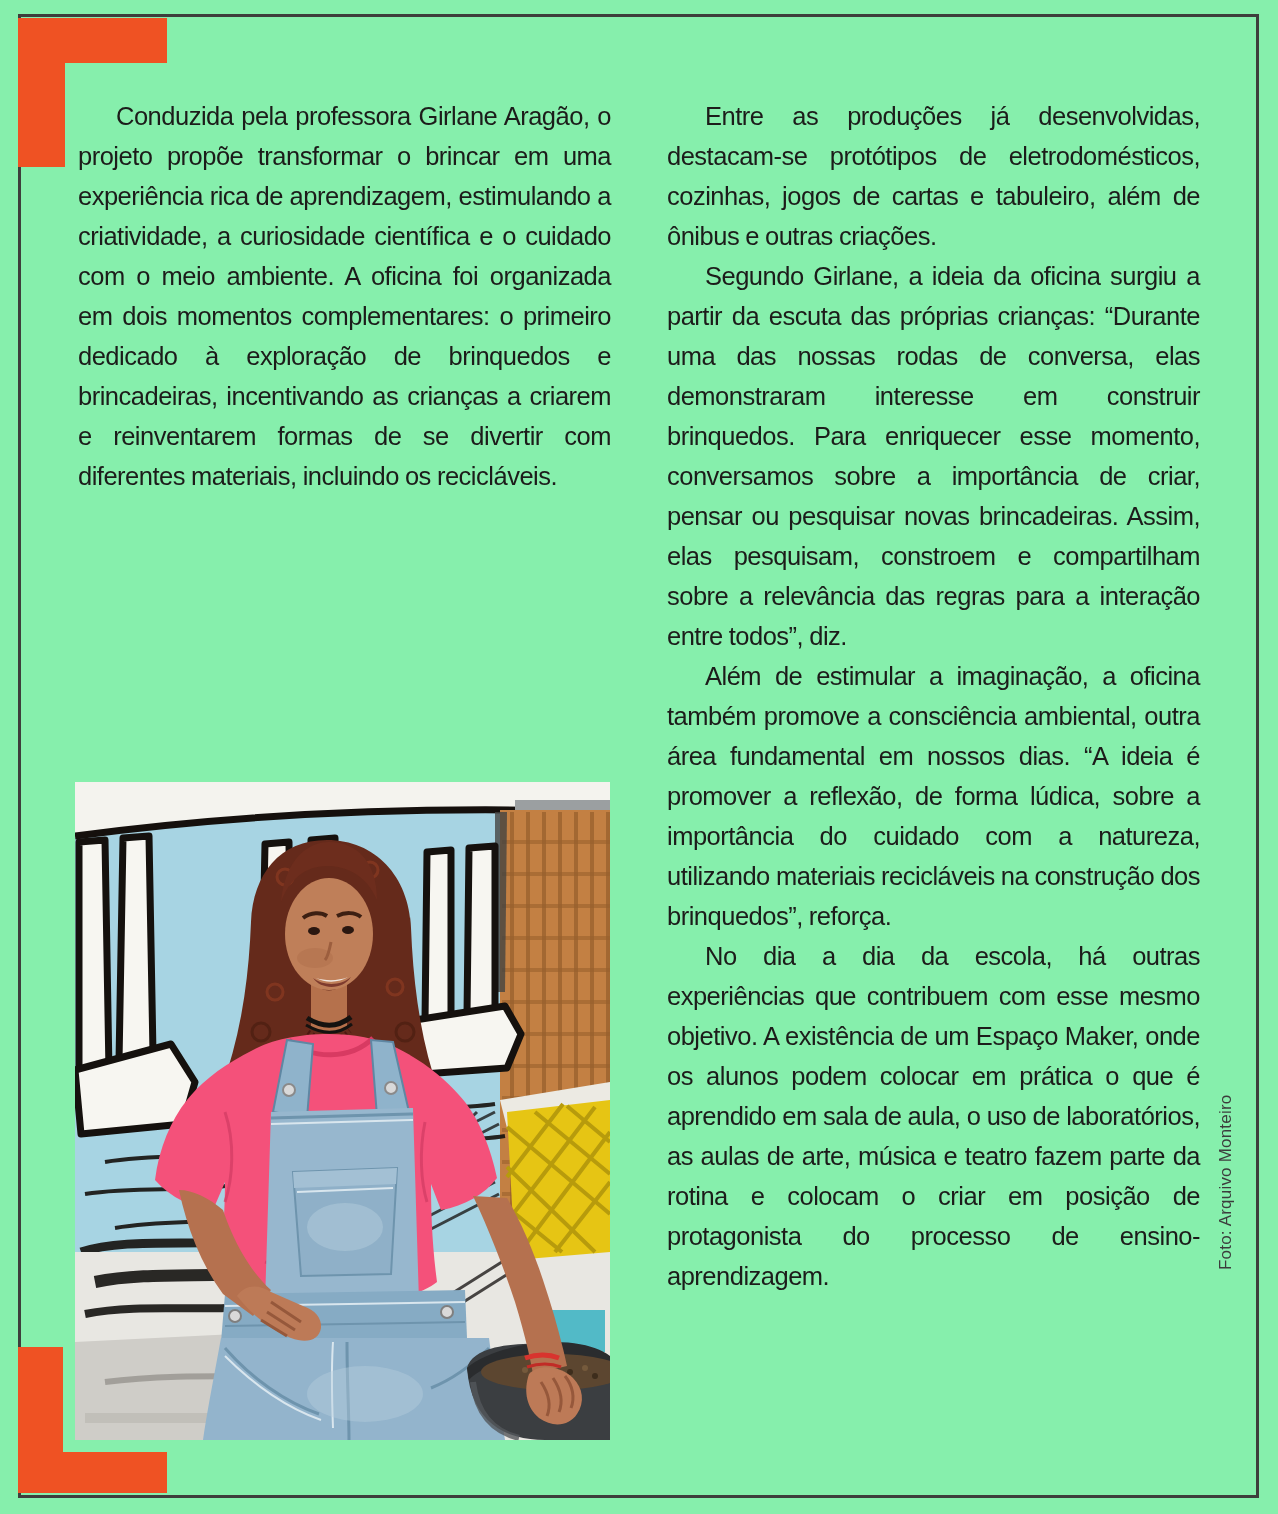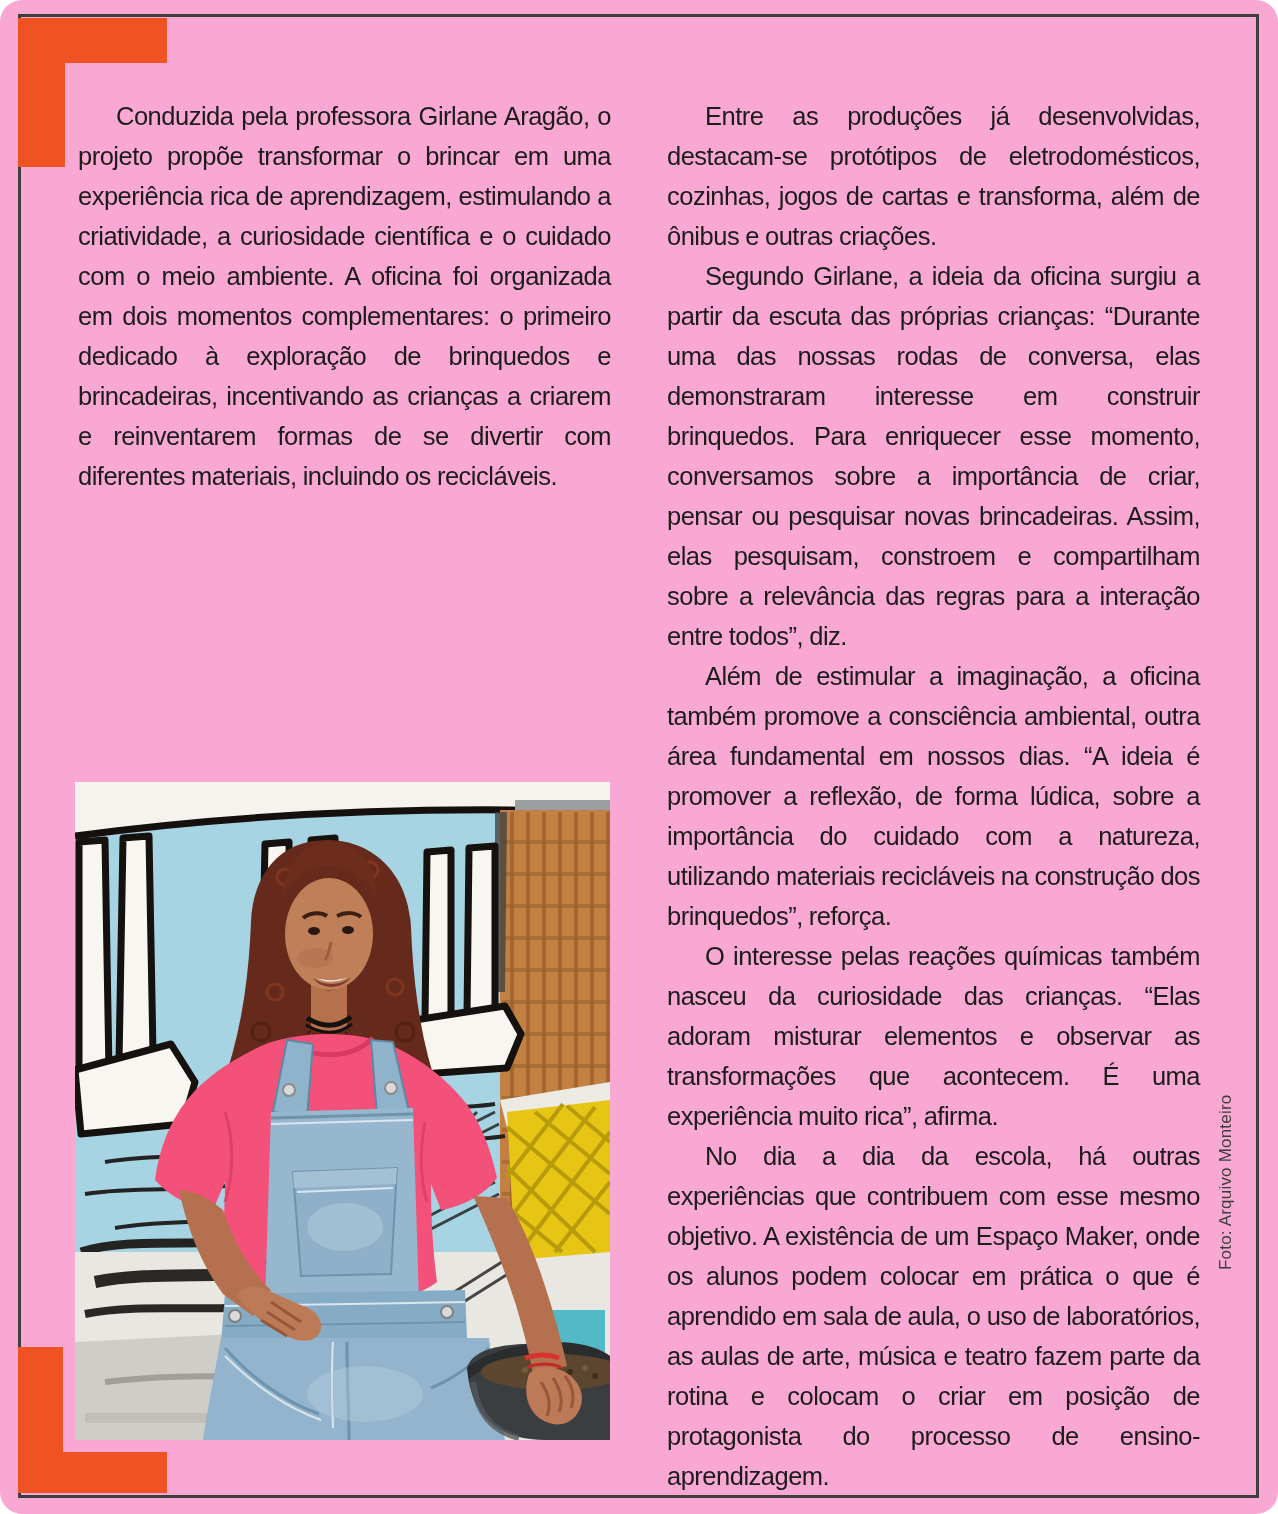--- a/index.html
+++ b/index.html
@@ -1,16 +1,16 @@
 <!DOCTYPE html>
 <html><head>
 <meta charset="utf-8">
 <style>
   html,body{margin:0;padding:0;background:#ffffff;}
-  .page{position:relative;width:1278px;height:1514px;background:#f9a8d4;overflow:hidden;border-radius:22px;}
+  .page{position:relative;width:1278px;height:1514px;background:#86efac;overflow:hidden;}
   .frame{position:absolute;left:18px;top:14px;width:1241px;height:1484px;
          border:3px solid #3e3e3c;box-sizing:border-box;}
   .accent{position:absolute;background:#ef5223;}
   #acc-tl-v{left:18px;top:18px;width:47px;height:149px;}
   #acc-tl-h{left:18px;top:18px;width:149px;height:45px;}
   #acc-bl-v{left:18px;top:1347px;width:45px;height:146px;}
   #acc-bl-h{left:18px;top:1452px;width:149px;height:41px;}
   .col{position:absolute;top:96px;width:533px;}
   #col-left{left:78px;}
   #col-right{left:667px;}
@@ -33,24 +33,23 @@
   <div class="accent" id="acc-tl-v"></div>
   <div class="accent" id="acc-tl-h"></div>
   <div class="accent" id="acc-bl-v"></div>
   <div class="accent" id="acc-bl-h"></div>
 
   <div class="col" id="col-left">
     <p>Conduzida pela professora Girlane Aragão, o projeto propõe transformar o brincar em uma experiência rica de aprendizagem, estimulando a criatividade, a curiosidade científica e o cuidado com o meio ambiente. A oficina foi organizada em dois momentos complementares: o primeiro dedicado à exploração de brinquedos e brincadeiras, incentivando as crianças a criarem e reinventarem formas de se divertir com diferentes materiais, incluindo os recicláveis.</p>
   </div>
 
   <div class="col" id="col-right">
-    <p>Entre as produções já desenvolvidas, destacam-se protótipos de eletrodomésticos, cozinhas, jogos de cartas e transforma, além de ônibus e outras criações.</p>
+    <p>Entre as produções já desenvolvidas, destacam-se protótipos de eletrodomésticos, cozinhas, jogos de cartas e tabuleiro, além de ônibus e outras criações.</p>
     <p>Segundo Girlane, a ideia da oficina surgiu a partir da escuta das próprias crianças: “Durante uma das nossas rodas de conversa, elas demonstraram interesse em construir brinquedos. Para enriquecer esse momento, conversamos sobre a importância de criar, pensar ou pesquisar novas brincadeiras. Assim, elas pesquisam, constroem e compartilham sobre a relevância das regras para a interação entre todos”, diz.</p>
     <p>Além de estimular a imaginação, a oficina também promove a consciência ambiental, outra área fundamental em nossos dias. “A ideia é promover a reflexão, de forma lúdica, sobre a importância do cuidado com a natureza, utilizando materiais recicláveis na construção dos brinquedos”, reforça.</p>
-    <p>O interesse pelas reações químicas também nasceu da curiosidade das crianças. “Elas adoram misturar elementos e observar as transformações que acontecem. É uma experiência muito rica”, afirma.</p>
     <p>No dia a dia da escola, há outras experiências que contribuem com esse mesmo objetivo. A existência de um Espaço Maker, onde os alunos podem colocar em prática o que é aprendido em sala de aula, o uso de laboratórios, as aulas de arte, música e teatro fazem parte da rotina e colocam o criar em posição de protagonista do processo de ensino- aprendizagem.</p>
   </div>
 
   <div class="photo">
     <svg width="535" height="658" viewBox="0 0 535 658">
 
       <rect x="0" y="0" width="535" height="658" fill="#a7d4e3"></rect>
 
       <path d="M0,0 H535 V30 C360,24 180,32 0,56 Z" fill="#f4f3ee"></path>
       <path d="M0,54 C180,30 360,24 535,30" stroke="#15100d" stroke-width="7" fill="none"></path>

